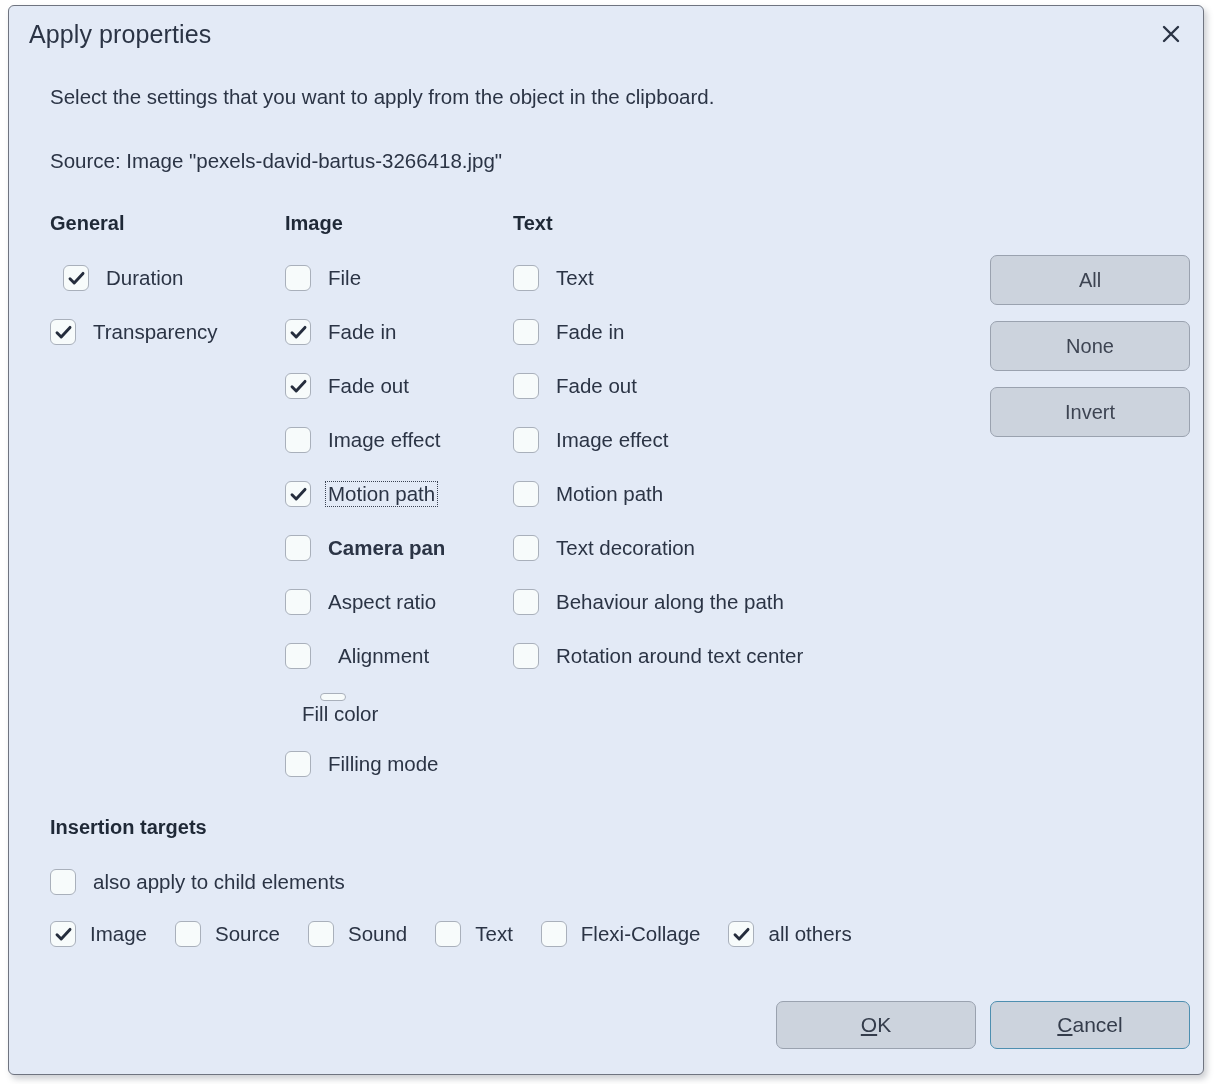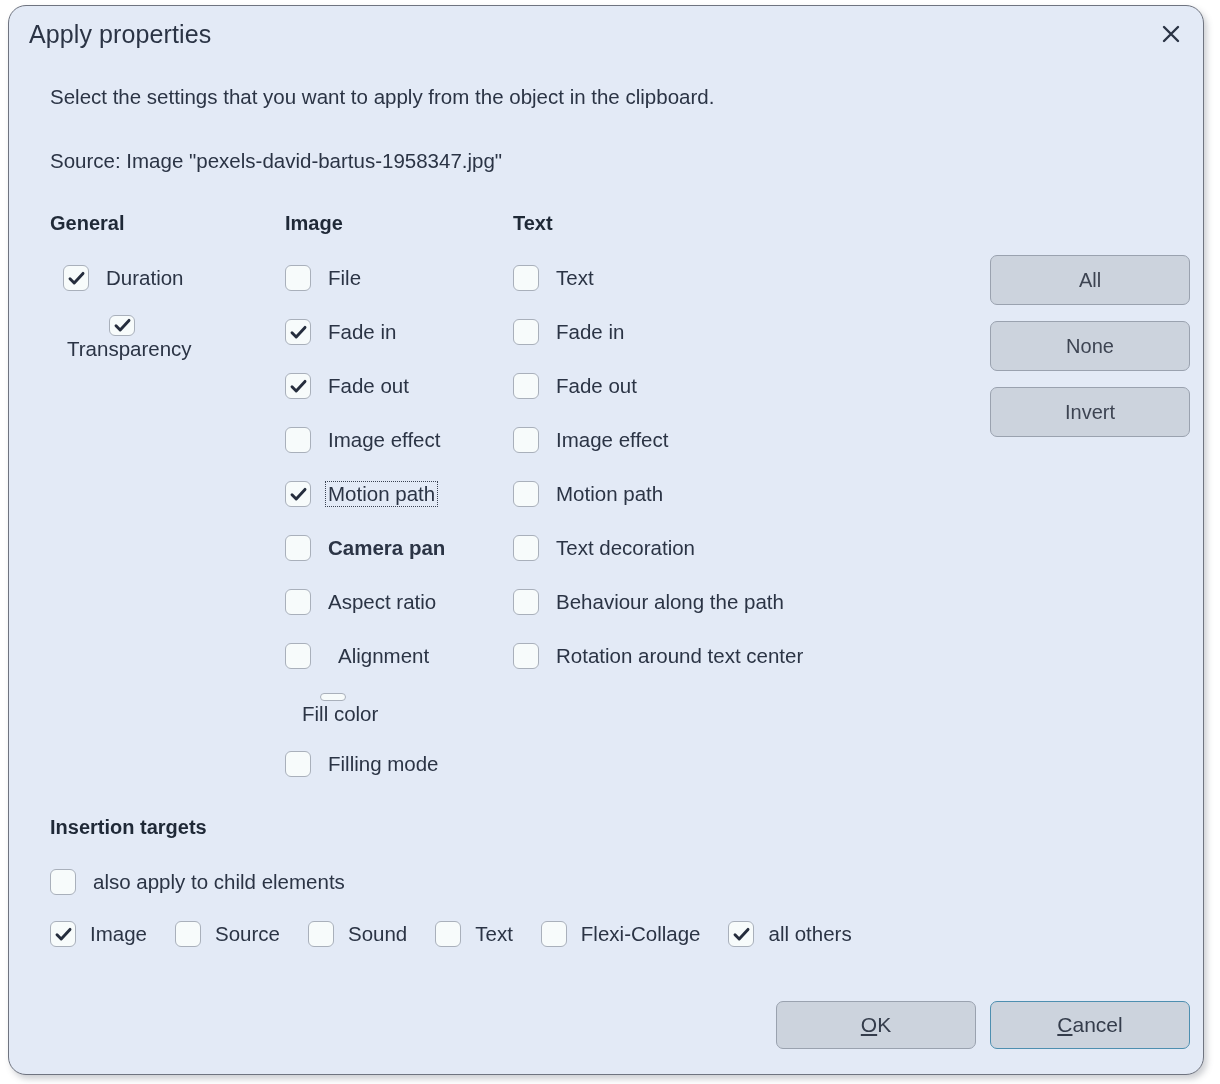--- a/index.html
+++ b/index.html
@@ -16,21 +16,21 @@
 
   
   .dialog {
     position: absolute;
     left: 8px;
     top: 5px;
     width: 1196px;
     height: 1070px;
     background: #e3eaf6;
     border: 1px solid #6f7480;
-    border-radius: 18px;
+    border-radius: 6px;
     box-sizing: border-box;
     box-shadow: 3px 4px 6px rgba(90, 96, 110, 0.30);
   }
 
   
   .title-row {
     position: absolute;
     left: 0;
     top: 0;
     width: 100%;
@@ -189,36 +189,36 @@
     <div class="close-btn">
       <span>
         <svg width="20" height="20" viewBox="0 0 20 20">
           <path d="M3,3 L17,17 M17,3 L3,17" stroke="#2b3445" stroke-width="2.4" stroke-linecap="round" fill="none"></path>
         </svg>
       </span>
     </div>
   </div>
 
   <div class="desc desc-1">Select the settings that you want to apply from the object in the clipboard.</div>
-  <div class="desc desc-2">Source: Image "pexels-david-bartus-1958347.jpg"</div>
+  <div class="desc desc-2">Source: Image "pexels-david-bartus-3266418.jpg"</div>
 
   <div class="col-head col-general">General</div>
   <div class="col-head col-image">Image</div>
   <div class="col-head col-text">Text</div>
 
   <div id="col-general-items">
       <div class="cb-row" style="left: 34px; top: 255px; padding-left: 20px;">
         <div class="cbox">
           <svg width="19" height="19" viewBox="0 0 19 19">
             <path d="M3,9.8 L7.2,14 L16,4.4" stroke="#252d3d" stroke-width="2.9" fill="none" stroke-linecap="round" stroke-linejoin="round"></path>
           </svg>
         </div>
         <div class="cb-label">Duration</div>
       </div>
-      <div class="cb-row" style="left: 41px; top: 309px; flex-direction: column;">
+      <div class="cb-row" style="left: 41px; top: 309px;">
         <div class="cbox">
           <svg width="19" height="19" viewBox="0 0 19 19">
             <path d="M3,9.8 L7.2,14 L16,4.4" stroke="#252d3d" stroke-width="2.9" fill="none" stroke-linecap="round" stroke-linejoin="round"></path>
           </svg>
         </div>
         <div class="cb-label">Transparency</div>
       </div>
     </div>
   <div id="col-image-items">
       <div class="cb-row" style="left: 276px; top: 255px;">

